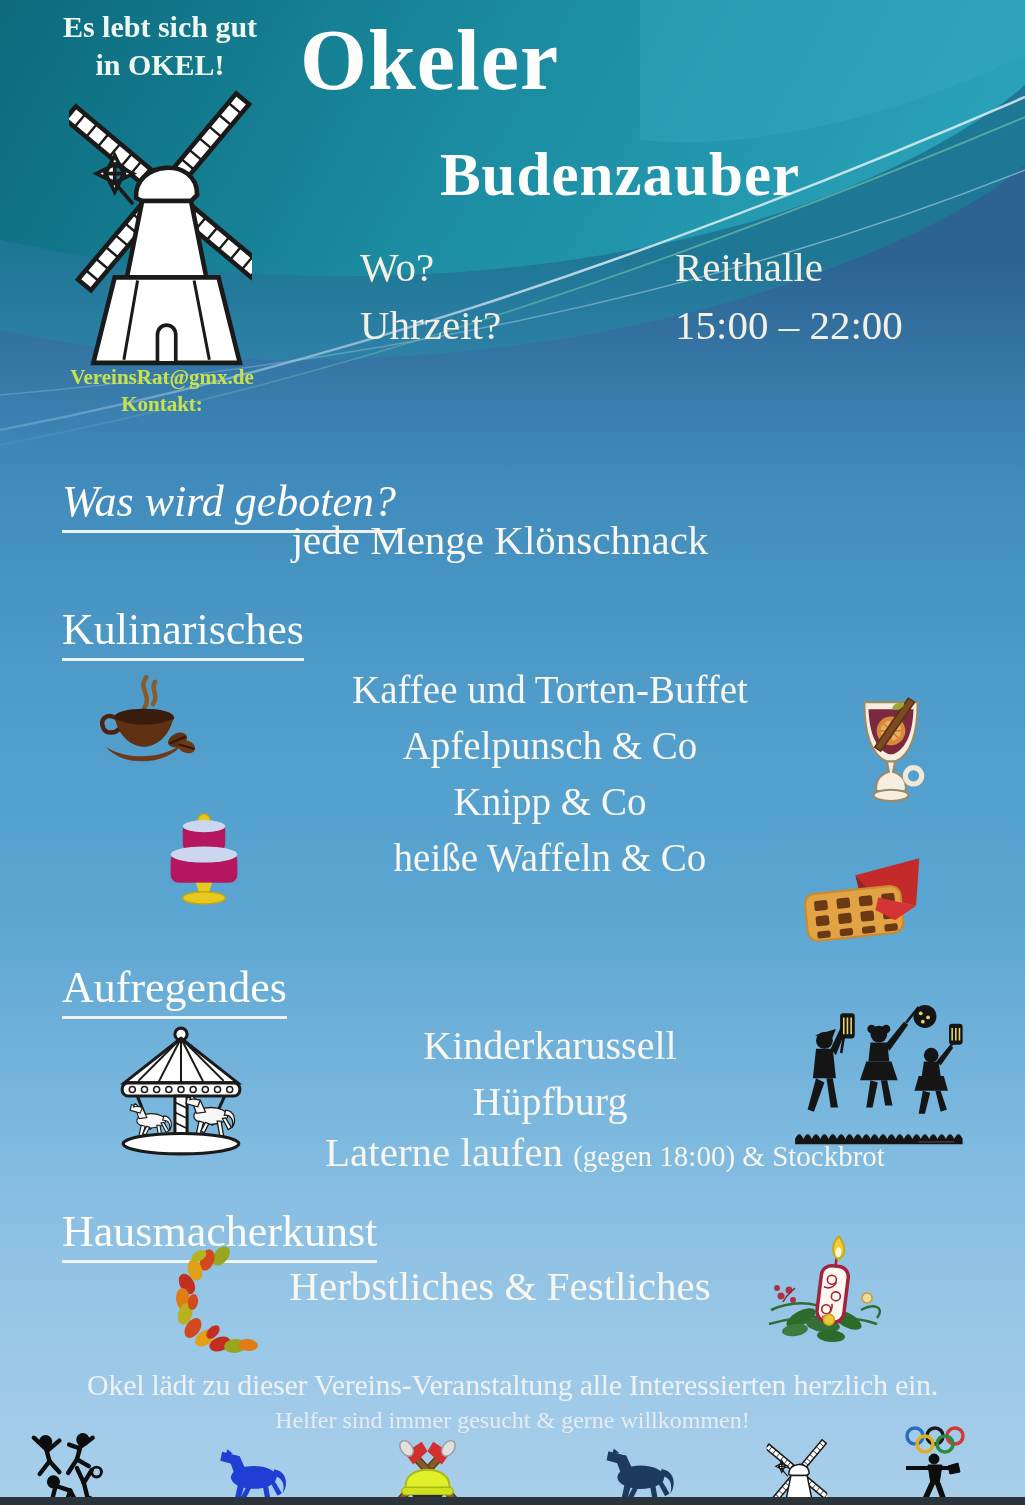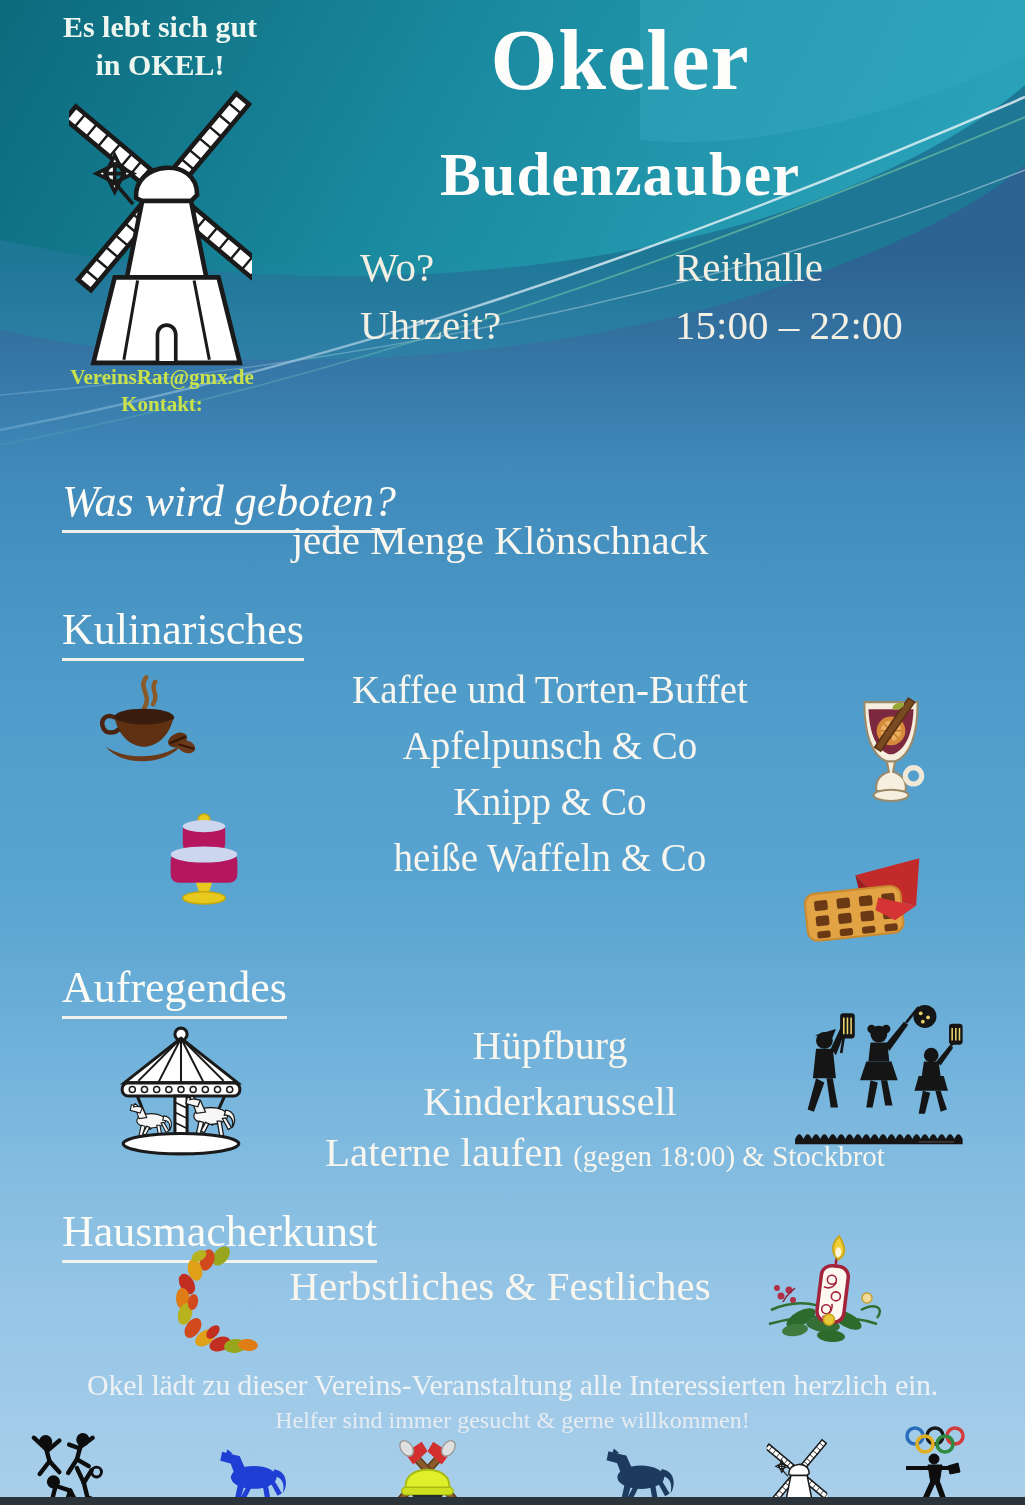--- a/index.html
+++ b/index.html
@@ -15,21 +15,21 @@
   .motto{
     left:30px; top:8px; width:260px; text-align:center;
     color:#eef6f0; font-size:30px; font-weight:600; line-height:1.25;
   }
   .windmill-logo{ left:68px; top:82px; width:185px; height:290px; }
   .contact{
     left:12px; top:364px; width:300px; text-align:center;
     color:#c9e24b; font-weight:700; font-size:21px; line-height:1.3;
   }
   .title-line1{
-    left:300px; top:10px; width:640px; text-align:center;
+    left:300px; top:10px; width:640px; text-align:left;
     color:#fdfdfb; font-size:86px; font-weight:600; letter-spacing:1px;
   }
   .title-line2{
     left:230px; top:140px; width:780px; text-align:center;
     color:#fdfdfb; font-size:61px; font-weight:600; letter-spacing:1px;
   }
   .qa-block{ left:360px; top:238px; width:580px; }
   .qa-row{ display:flex; line-height:58px; font-size:41px; color:#f3efe2; }
   .qa-q{ flex:0 0 315px; }
   .qa-a{ flex:1; }
@@ -247,22 +247,22 @@
           <rect x="43" y="67" width="13" height="7" rx="2"></rect>
           <rect x="65" y="67" width="13" height="7" rx="2"></rect>
           <rect x="87" y="67" width="13" height="7" rx="2"></rect>
       </g>
       <polygon points="84,40 120,52 98,64 80,52" fill="#d43434"></polygon>
     </g>
   </svg>
 
   <div class="abs h-exciting section-heading">Aufregendes</div>
   <div class="abs exciting-list">
+    <div>Kinderkarussell</div>
     <div>Hüpfburg</div>
-    <div>Kinderkarussell</div>
   </div>
   <div class="abs lantern-line">
     <span class="lantern-main">Laterne laufen </span>
     <span class="lantern-note">(gegen 18:00) &amp; Stockbrot</span>
   </div>
 
   <svg class="abs carousel-icon" viewBox="0 0 140 128">
     <circle cx="70" cy="8" r="6" fill="#ffffff" stroke="#1a1a1a" stroke-width="3"></circle>
     <path d="M70,12 L14,56 L126,56 Z" fill="#ffffff" stroke="#1a1a1a" stroke-width="3"></path>
     <path d="M70,12 L28,54 M70,12 L48,55 M70,12 L70,56 M70,12 L92,55 M70,12 L112,54" stroke="#1a1a1a" stroke-width="2" fill="none"></path>

